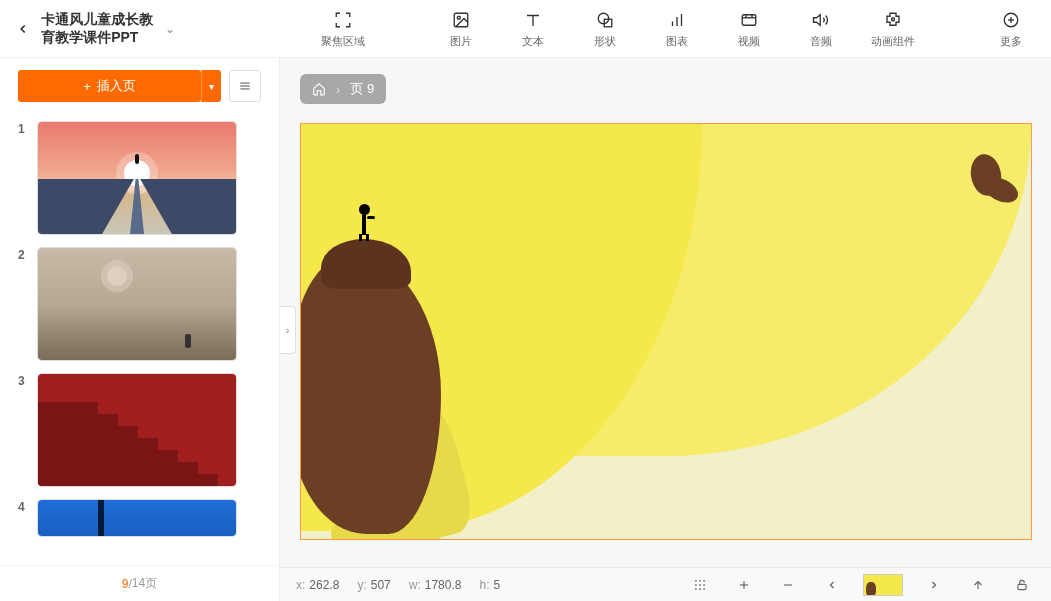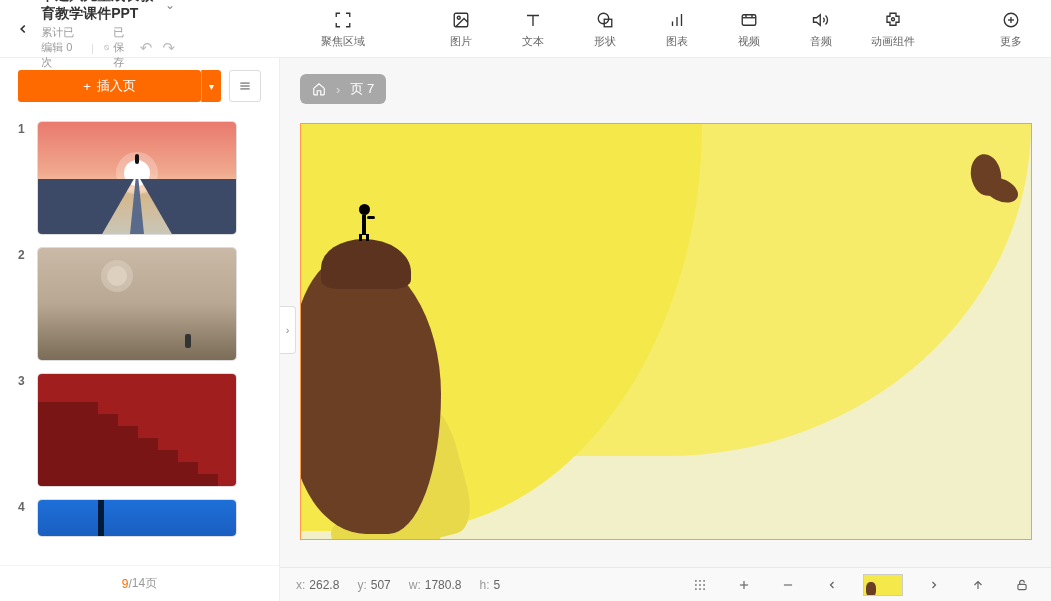--- a/index.html
+++ b/index.html
@@ -95,33 +95,20 @@
   <div class="back-btn">
     <svg width="14" height="14" viewBox="0 0 24 24" fill="none" stroke="#333" stroke-width="3">
         <polyline points="15 18 9 12 15 6"></polyline>
       </svg>
   </div>
   <div class="title-block">
     <div class="title-row">
       <span class="title">卡通风儿童成长教育教学课件PPT</span>
       <span class="title-caret">⌄</span>
     </div>
-    <div class="subtitle-row">
-      <span>累计已编辑 0 次</span>
-      <span style="color:#ddd">|</span>
-      <span class="save-ok">
-        <svg width="11" height="11" viewBox="0 0 24 24" fill="none" stroke="#999" stroke-width="2">
-            <circle cx="12" cy="12" r="10"></circle>
-            <line x1="4" y1="4" x2="20" y2="20"></line>
-          </svg>
-        <span>已保存</span>
-      </span>
-      <span class="undo-redo">↶</span>
-      <span class="undo-redo">↷</span>
-    </div>
   </div>
 
   <div class="toolbar">
     <div class="tool-item">
       <span class="ico">
           <svg width="18" height="18" viewBox="0 0 24 24" fill="none" stroke="#333" stroke-width="1.8">
             <path d="M3 8V3h5M21 8V3h-5M3 16v5h5M21 16v5h-5"></path>
           </svg>
         </span>
       <span class="lbl">聚焦区域</span>
@@ -272,21 +259,21 @@
   </div>
 
   <div class="canvas-area">
     <div class="crumb">
       <span class="home">
           <svg width="14" height="14" viewBox="0 0 24 24" fill="none" stroke="#fff" stroke-width="2">
             <path d="M3 11l9-8 9 8v10a1 1 0 01-1 1h-5v-7h-6v7H4a1 1 0 01-1-1z"></path>
           </svg>
         </span>
       <span class="sep">›</span>
-      <span>页 7</span>
+      <span>页 9</span>
     </div>
     <div class="drag-handle">›</div>
     <div class="canvas-wrap">
       <div class="slide">
         <div class="sky-yellow"></div>
         <div class="wave-yellow"></div>
         <div class="wave-yellow2"></div>
         <div class="shadow1"></div>
         <div class="shadow2"></div>
         <div class="cliff"></div>

